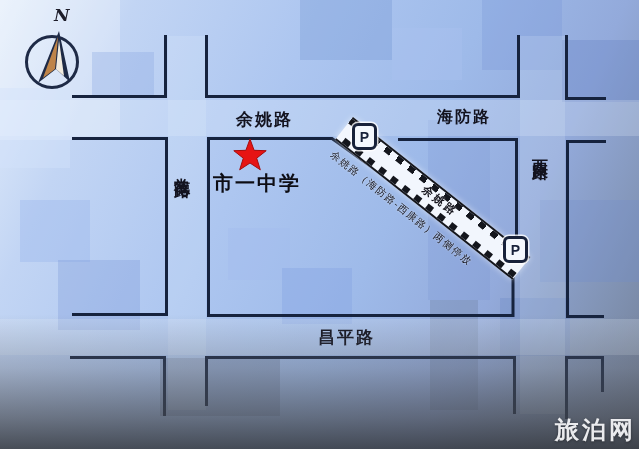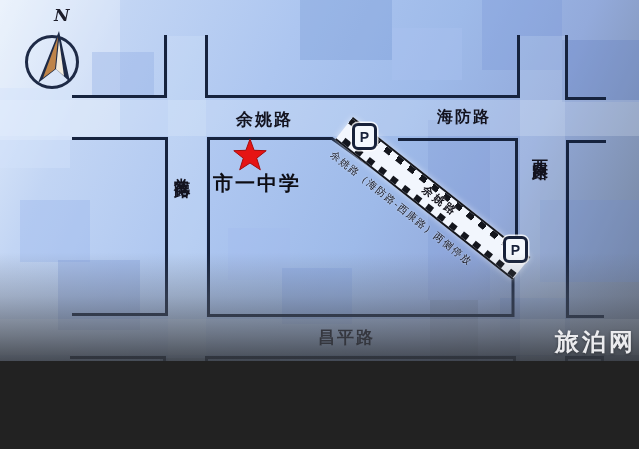--- a/index.html
+++ b/index.html
@@ -1,17 +1,17 @@
 <!DOCTYPE html>
 <html><head>
 <meta charset="utf-8">
 <style>
   html,body{margin:0;padding:0;background:#222;}
   .stage{
-    position:relative;width:639px;height:361px;overflow:hidden;
+    position:relative;width:639px;height:449px;overflow:hidden;
     font-family:"Liberation Sans",sans-serif;
     background:linear-gradient(115deg,#e4eefb 0%,#c2d5f4 16%,#adc6f0 38%,#9ebae9 58%,#93aadb 74%,#8193b4 88%,#707c92 100%);
   }
   .tile{position:absolute;}
   .road-glow{position:absolute;background:rgba(238,246,255,.22);}
   .overlay-bottom{
     position:absolute;left:0;top:0;right:0;bottom:0;pointer-events:none;
     background:linear-gradient(180deg,rgba(80,84,92,0) 70%,rgba(96,100,108,.35) 82%,rgba(70,73,79,.68) 93%,rgba(52,55,60,.85) 100%);
   }
   .lbl{position:absolute;color:#13131f;font-weight:bold;white-space:nowrap;}

